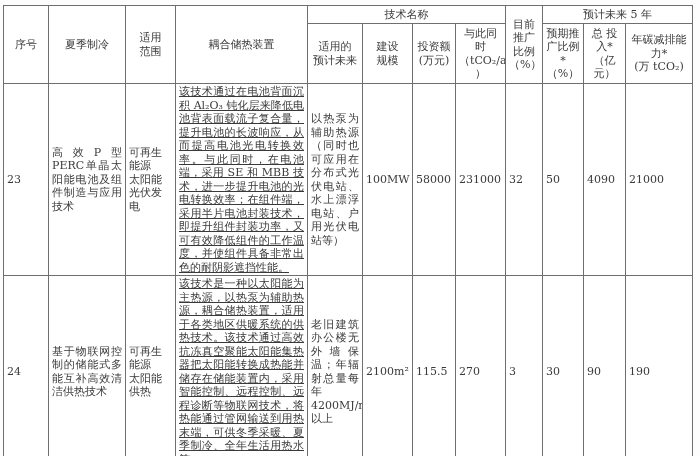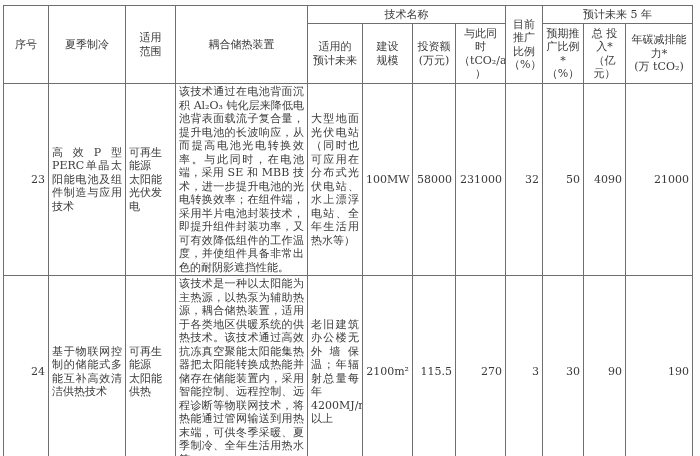--- a/index.html
+++ b/index.html
@@ -27,23 +27,23 @@
     padding:1px 3px;
     overflow:hidden;
     box-sizing:border-box;
   }
   .center{text-align:center;}
   .pre{white-space:pre-line;}
   .just{
     text-align:justify;
     text-justify:inter-character;
   }
-  .content-cell{padding:2px 4px;}
+  .content-cell{padding:2px 4px;text-decoration:underline;}
   .cond-cell{padding:2px 2px;}
-  .num{text-align:right;font-size:11px;}
+  .num{text-align:left;font-size:11px;}
 </style>
 </head>
 <body>
 
 <table class="doc">
   <colgroup>
     <col style="width:45px">
       <col style="width:77px">
       <col style="width:50px">
     <col style="width:132px">
@@ -93,21 +93,21 @@
 力*
 (万 tCO₂)</th>
   </tr>
 
   <tr style="height:185px">
     <td class="num">23</td>
     <td class="just">高效P型PERC单晶太阳能电池及组件制造与应用技术</td>
     <td class="pre">可再生能源
 太阳能光伏发电</td>
     <td class="just content-cell">该技术通过在电池背面沉积 Al₂O₃ 钝化层来降低电池背表面载流子复合量，提升电池的长波响应，从而提高电池光电转换效率。与此同时，在电池端，采用 SE 和 MBB 技术，进一步提升电池的光电转换效率；在组件端，采用半片电池封装技术，即提升组件封装功率，又可有效降低组件的工作温度，并使组件具备非常出色的耐阴影遮挡性能。</td>
-    <td class="just cond-cell">大型地面光伏电站（同时也可应用在分布式光伏电站、水上漂浮电站、全年生活用热水等）</td>
+    <td class="just cond-cell">以热泵为辅助热源（同时也可应用在分布式光伏电站、水上漂浮电站、户用光伏电站等）</td>
     <td class="num">100MW</td>
     <td class="num">58000</td>
     <td class="num">231000</td>
     <td class="num">32</td>
     <td class="num">50</td>
     <td class="num">4090</td>
     <td class="num">21000</td>
   </tr>
 
   <tr style="height:183px">

